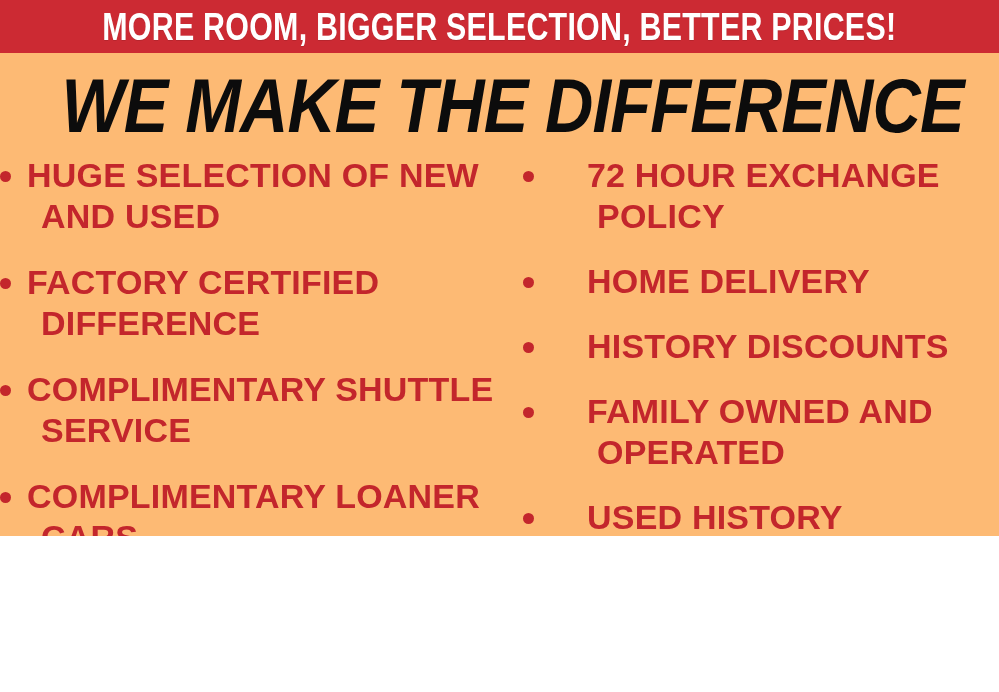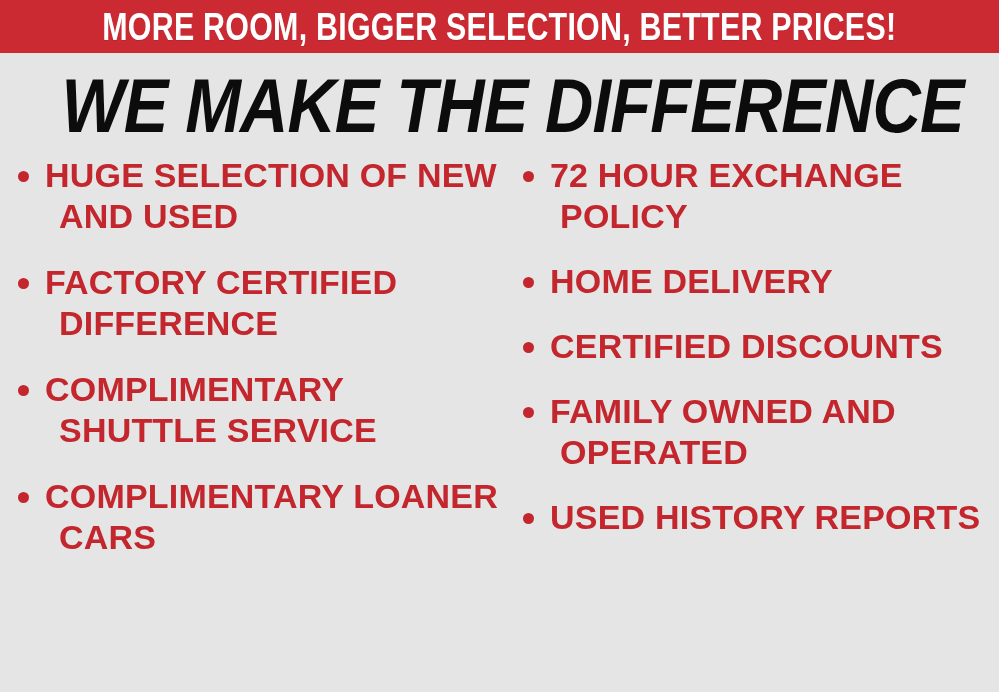--- a/index.html
+++ b/index.html
@@ -7,22 +7,22 @@
     margin: 0;
     padding: 0;
     background: #ffffff;
   }
   body {
     font-family: "Liberation Sans", sans-serif;
   }
   #ad {
     position: relative;
     width: 999px;
-    height: 692px;
-    background: #e5e5e5;
+    height: 536px;
+    background: #fdba74;
     overflow: hidden;
   }
 
   
   .banner {
     position: absolute;
     left: 0;
     top: 0;
     width: 999px;
     height: 53px;
@@ -76,34 +76,33 @@
     width: 999px;
     height: 537px;
     display: flex;
   }
   .col {
     position: relative;
     box-sizing: border-box;
   }
   .col-left {
     width: 505px;
-    padding-left: 18px;
   }
   .col-right {
     width: 494px;
     padding-left: 18px;
   }
 
   .bullet-item {
     display: flex;
     align-items: flex-start;
     margin-bottom: 24px;
   }
   .col-left .bullet-item { margin-bottom: 25px; }
-  .col-right .bullet-item { margin-bottom: 24px; }
+  .col-right .bullet-item { margin-bottom: 24px; gap: 37px; }
 
   .dot {
     flex: 0 0 auto;
     width: 11px;
     height: 11px;
     border-radius: 50%;
     background: #c3262c;
     margin-top: 16px;
     margin-right: 16px;
   }
@@ -165,21 +164,21 @@
       <div class="bullet-item">
         <span class="dot"></span>
         <span class="bullet-text">72 HOUR EXCHANGE POLICY</span>
       </div>
       <div class="bullet-item">
         <span class="dot"></span>
         <span class="bullet-text">HOME DELIVERY</span>
       </div>
       <div class="bullet-item">
         <span class="dot"></span>
-        <span class="bullet-text">CERTIFIED DISCOUNTS</span>
+        <span class="bullet-text">HISTORY DISCOUNTS</span>
       </div>
       <div class="bullet-item">
         <span class="dot"></span>
         <span class="bullet-text">FAMILY OWNED AND OPERATED</span>
       </div>
       <div class="bullet-item">
         <span class="dot"></span>
         <span class="bullet-text">USED HISTORY REPORTS</span>
       </div>
     </div>

